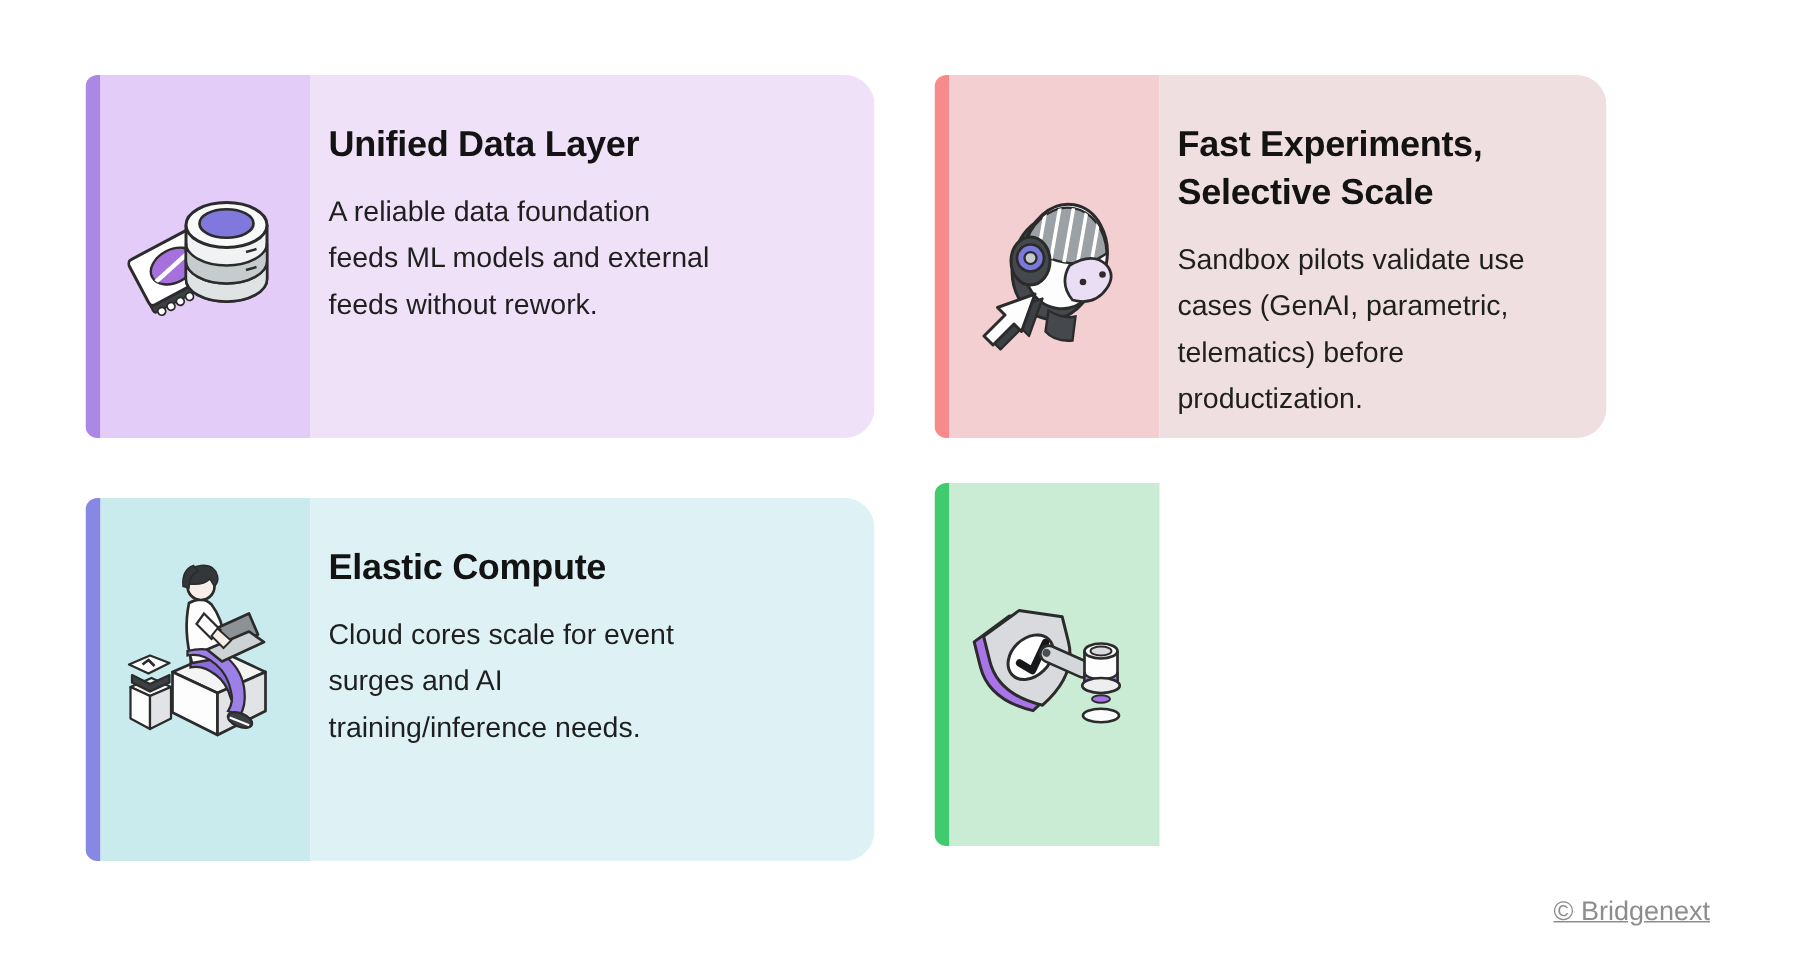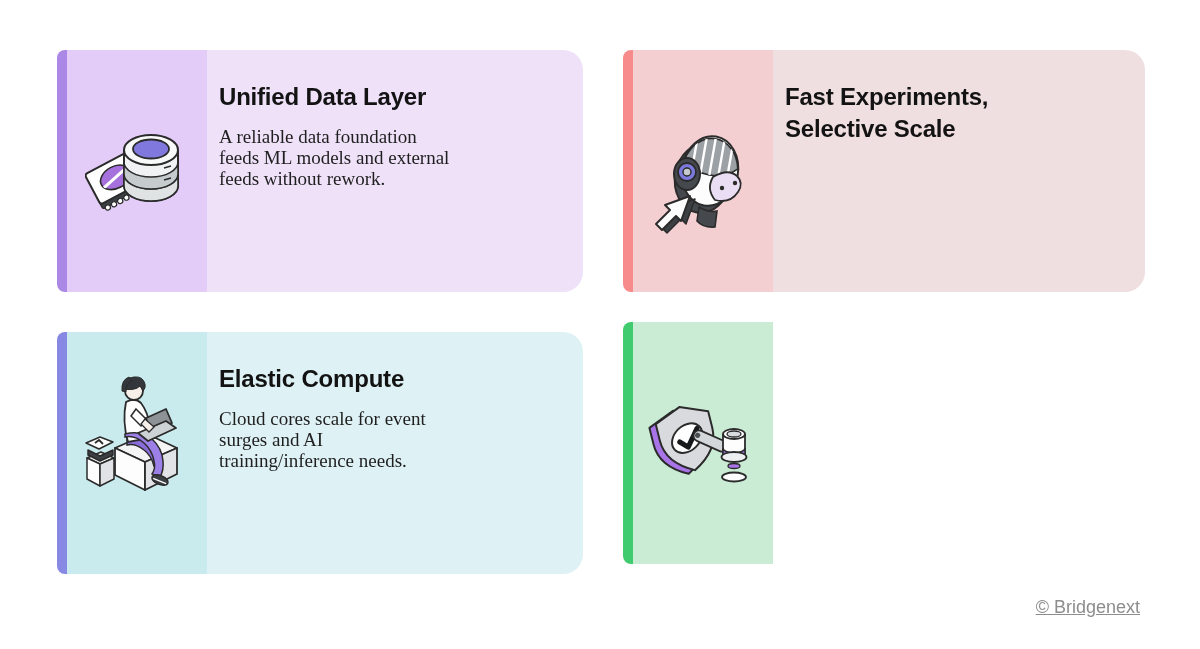--- a/index.html
+++ b/index.html
@@ -12,21 +12,21 @@
   }
   .canvas { position: absolute; inset: 0; }
   .card {
     position: absolute;
     height: 242px;
     display: flex;
     border-radius: 8px 20px 20px 8px;
     overflow: hidden;
   }
   .pos-tl { left: 57px;  top: 50px;  width: 526px; }
-  .pos-tr { left: 623px; top: 50px;  width: 522px; }
+  .pos-tr { left: 623px; top: 50px;  width: 448px; }
   .pos-bl { left: 57px;  top: 332px; width: 526px; }
   .pos-br { left: 623px; top: 322px; width: 522px; }
 
   .accent { width: 10px; flex: 0 0 10px; background: var(--accent, #999); }
   .icon-panel {
     width: 140px; flex: 0 0 140px;
     background: var(--panel, #eee);
     display: flex; align-items: center; justify-content: center;
   }
   .card-content {
@@ -38,25 +38,24 @@
     margin: 0 0 13px 0;
     font-size: 24px; font-weight: 700;
     line-height: 32px;
     color: var(--title-color, #131313);
     white-space: pre-line;
     letter-spacing: -0.2px;
   }
   .card-desc {
     margin: 0;
     font-size: 19px;
-    line-height: 21px;
+    line-height: 31px;
     color: var(--text-color, #1f1f1f);
     white-space: pre-line;
     max-width: 312px;
-    font-family: Liberation Serif, serif;
   }
   .illus { display: block; }
   .illus-offset-top { align-self: flex-start; margin-top: 30px; }
   .illus-nudge-down { margin-top: 14px; }
   .footer-note {
     position: absolute;
     top: 597px; right: 60px;
     font-size: 18px;
     color: var(--footer-color, #8d8d8d);
     text-decoration: underline;
@@ -147,20 +146,24 @@
 
         <g transform="translate(2,68)">
           <path d="M1,35 L15,21 L10,16 L35,7 L26,32 L21,27 L7,41 Z" transform="translate(5,3)" fill="#3c3f43" stroke="#2b2b2b" stroke-width="1.5" stroke-linejoin="round"></path>
           <path d="M1,35 L15,21 L10,16 L35,7 L26,32 L21,27 L7,41 Z" fill="#fdfdfd" stroke="#2b2b2b" stroke-width="2" stroke-linejoin="round"></path>
         </g>
       </svg>
     </div>
     <div class="card-content">
       <h2 class="card-title">Fast Experiments,
 Selective Scale</h2>
+      <p class="card-desc">Sandbox pilots validate use
+cases (GenAI, parametric,
+telematics) before
+productization.</p>
     </div>
   </section>
 
   <section class="card pos-bl" style="--accent: #8787e4; --panel: #c9ebee; --card-body: #def1f5;">
     <div class="accent"></div>
     <div class="icon-panel">
       <svg class="illus illus-offset-top" width="112" height="130" viewBox="0 0 112 130">
 
         <g stroke="#2b2b2b" stroke-width="1.5" stroke-linejoin="round">
           <path d="M6,96 L20,90 L33,96 L19,102 Z" fill="#f4f4f5"></path>

